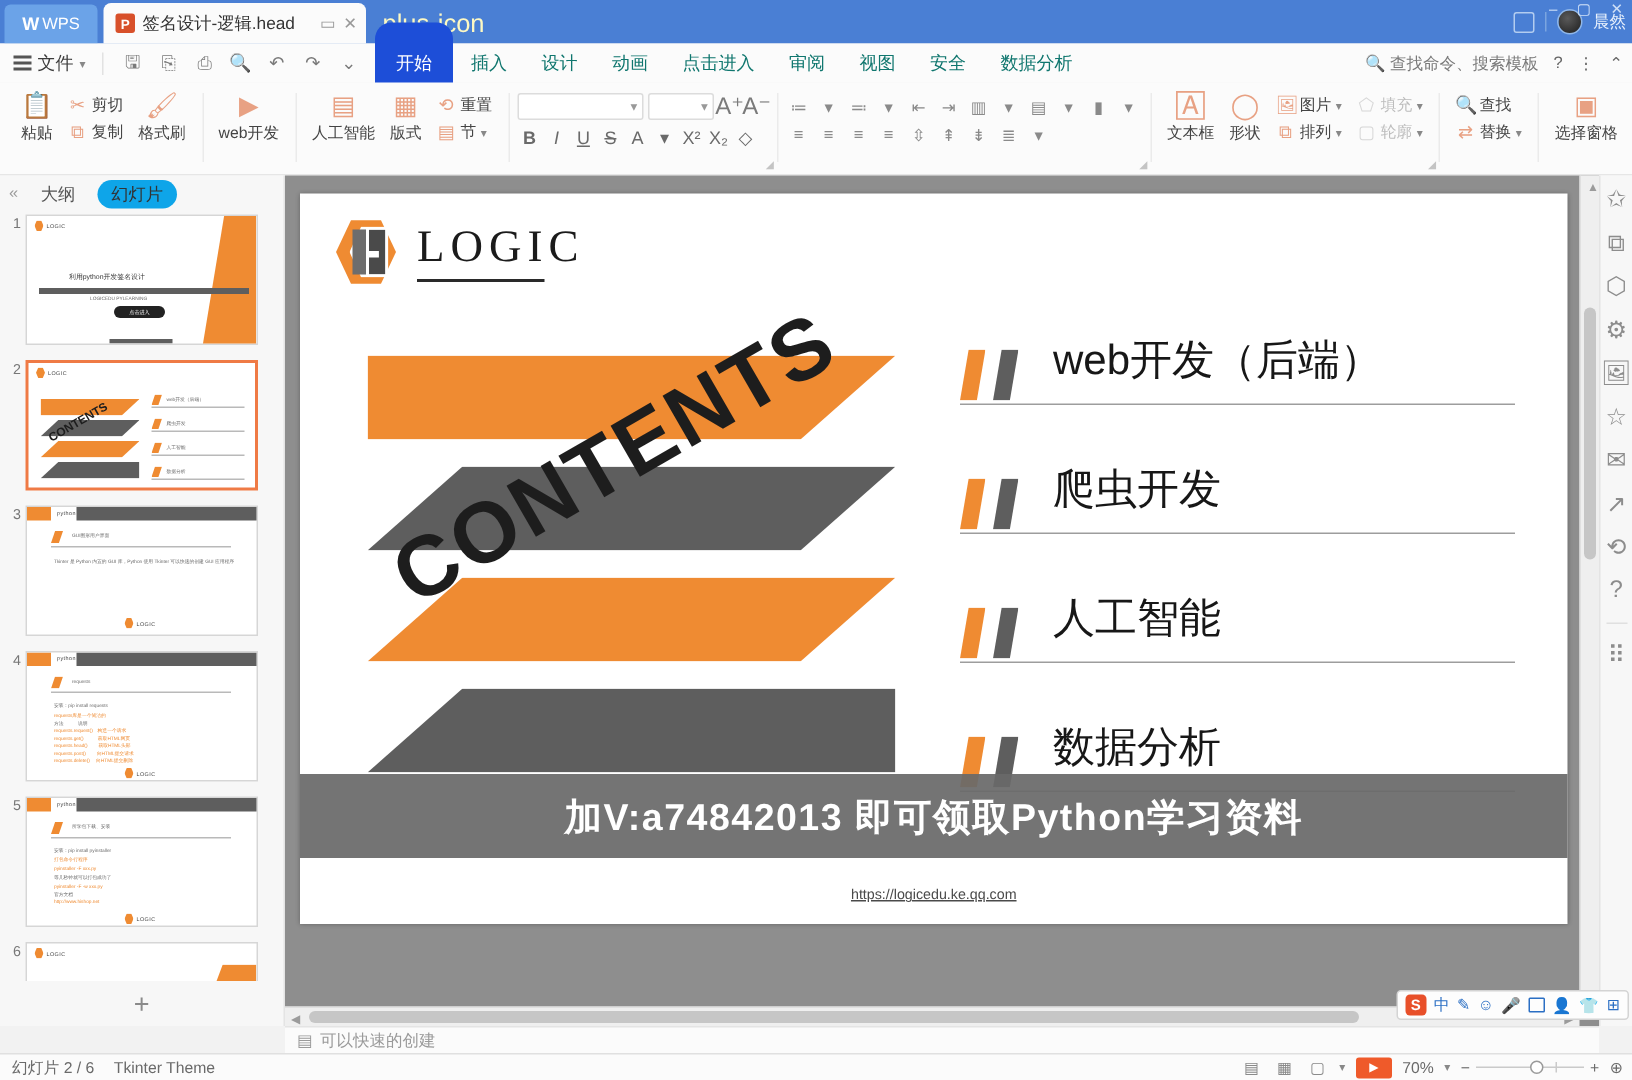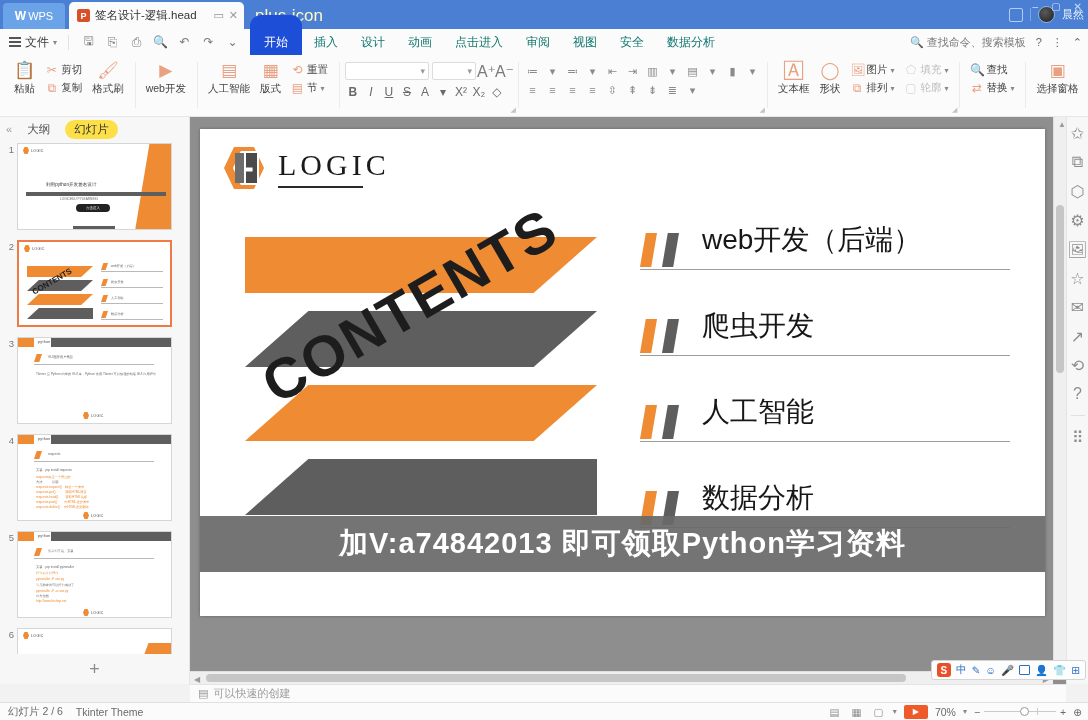--- a/index.html
+++ b/index.html
@@ -109,21 +109,21 @@
   .leftpane {
     position: absolute; top: 117px; left: 0; width: 190px; bottom: 36px;
     background: #f7f7f7; border-right: 1px solid #e4e4e4;
   }
   .pane-head {
     height: 24px; display: flex; align-items: center; gap: 6px; padding-left: 6px;
     font-size: 11.5px; color: #555;
   }
   .collapse { color: #9a9a9a; font-size: 11px; cursor: pointer; }
   .ptab { padding: 2px 9px; border-radius: 10px; cursor: pointer; }
-  .ptab.active { background: #fde047; color: #333; }
+  .ptab.active { background: #0ea5e9; color: #333; }
   .thumblist {
     position: absolute; top: 24px; left: 0; right: 0; bottom: 30px;
     overflow: hidden; padding: 2px 8px 0 4px;
   }
   .thumb-wrap { display: flex; align-items: flex-start; gap: 3px; margin-bottom: 10px; }
   .thumb-num { width: 10px; font-size: 9.5px; color: #777; text-align: right; padding-top: 1px; }
   .thumb {
     position: relative; width: 155px; height: 87px; background: #fff;
     border: 1px solid #d6d6d6; overflow: hidden; cursor: pointer;
   }
@@ -190,21 +190,21 @@
   .slash.b { left: 22px; background: #5e5e5e; }
   .mlabel { position: absolute; left: 62px; top: 2px; font-size: 28px; color: #171717; white-space: nowrap; }
   .mrule { position: absolute; left: 0; right: 10px; top: 50px; height: 1px; background: #9d9d9d; }
   .slide-url {
     position: absolute; left: 0; right: 0; bottom: 14px; text-align: center;
     font-size: 9.5px; color: #4a4a4a; text-decoration: underline;
   }
   .watermark {
     position: absolute; left: 10px; top: 399px; width: 845px; height: 56px;
     background: rgba(105,105,105,.93); display: flex; align-items: center; justify-content: center;
-    color: #fff; font-size: 29px; font-weight: bold; letter-spacing: 1px;
+    color: #fff; font-size: 25px; font-weight: bold; letter-spacing: 1px;
   }
 
   
   .sb-v {
     position: absolute; right: 0; top: 0; bottom: 14px; width: 13px; background: #efefef;
     border-left: 1px solid #e0e0e0;
   }
   .sb-v .thumbv { position: absolute; left: 2px; top: 88px; width: 8px; height: 168px; background: #c6c6c6; border-radius: 4px; }
   .sb-h {
     position: absolute; left: 0; right: 13px; bottom: 0; height: 13px; background: #efefef;
@@ -687,20 +687,21 @@
         <div class="mitem">
           <div class="slash-pair">
               <span class="slash a"></span>
               <span class="slash b"></span>
             </div>
           <div class="mlabel">数据分析</div>
           <div class="mrule"></div>
         </div>
       </div>
 
+      <div class="slide-url">https://logicedu.ke.qq.com</div>
     </div>
 
     <div class="watermark">加V:a74842013 即可领取Python学习资料</div>
 
     <div class="sb-v">
       <span class="sb-arrow" style="left:4px;top:3px;">▲</span>
       <div class="thumbv"></div>
       <span class="sb-arrow" style="left:4px;bottom:3px;">▼</span>
     </div>
     <div class="sb-h">

